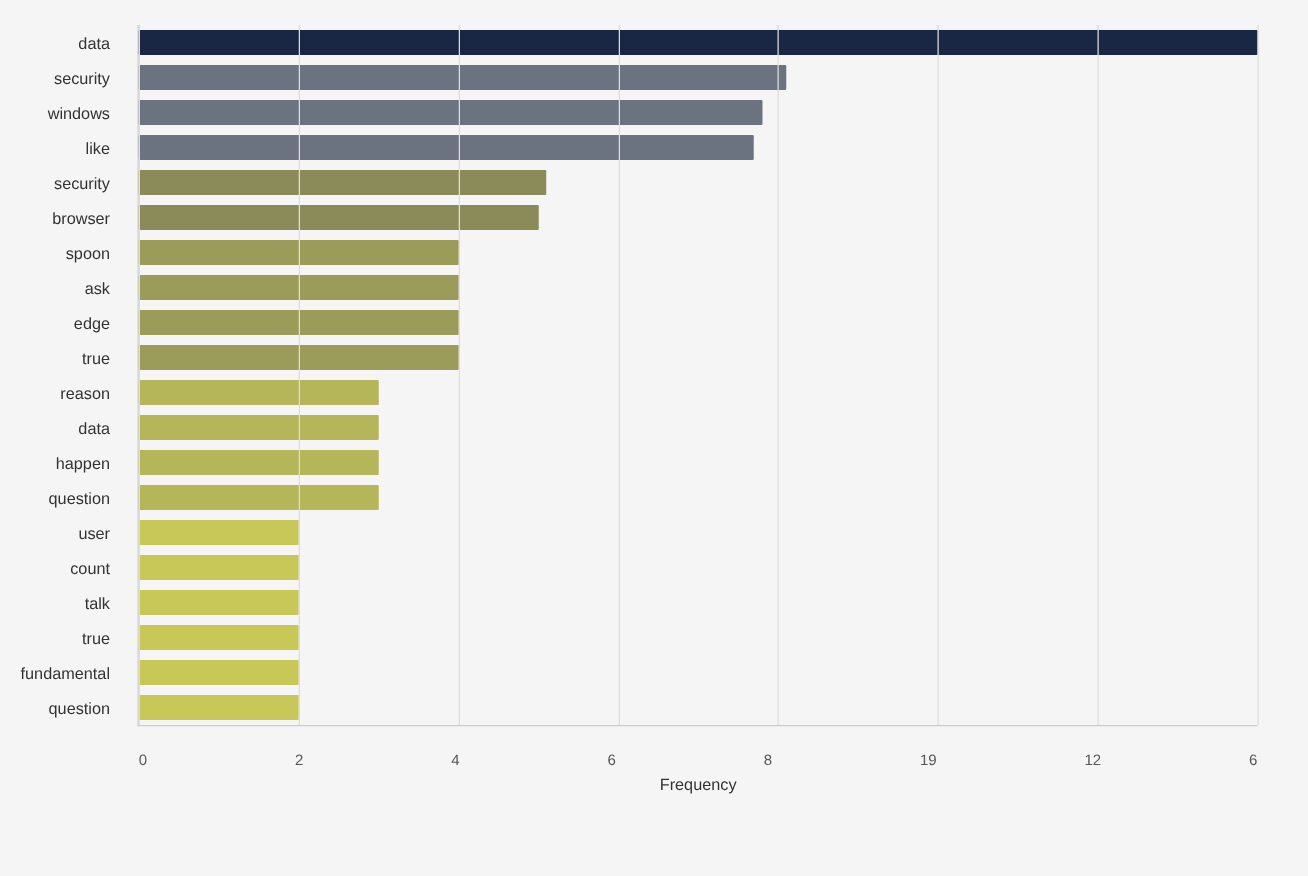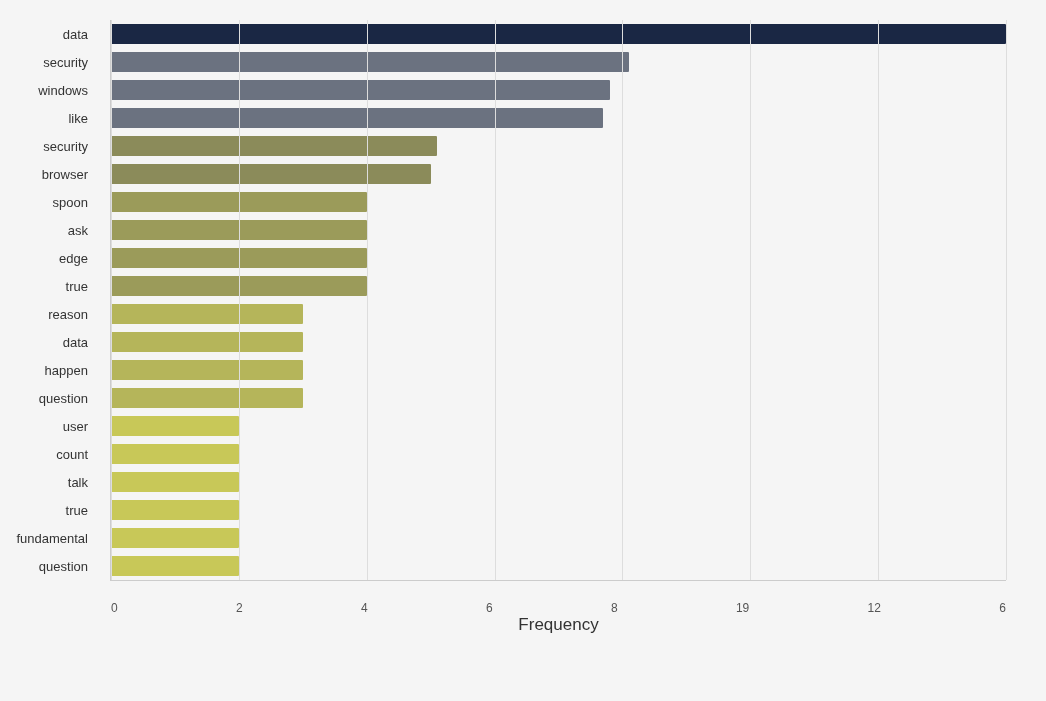--- a/index.html
+++ b/index.html
@@ -96,21 +96,21 @@
     .x-tick {
       font-size: 12px;
       color: #555;
       text-align: center;
     }
     .x-label {
       position: absolute;
       bottom: -55px;
       left: 50%;
       transform: translateX(-50%);
-      font-size: 17px;
+      font-size: 13px;
       color: #333;
     }
   </style>
 </head>
 <body>
 
 <div class="chart-container">
   <div class="chart-area">
     <div class="y-axis" id="y-axis">
         <div class="y-label">data</div>

